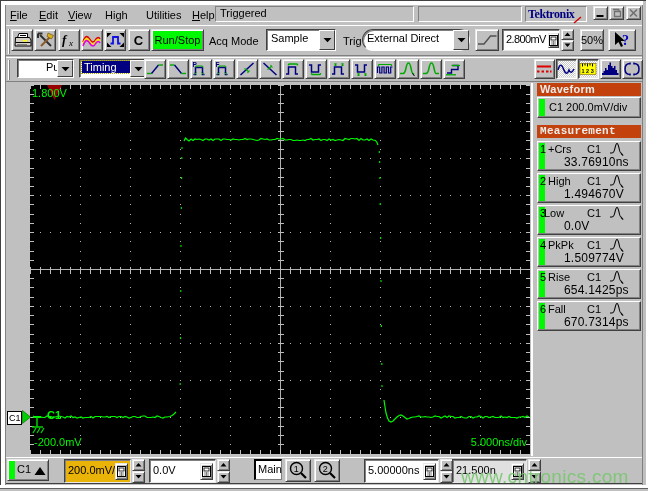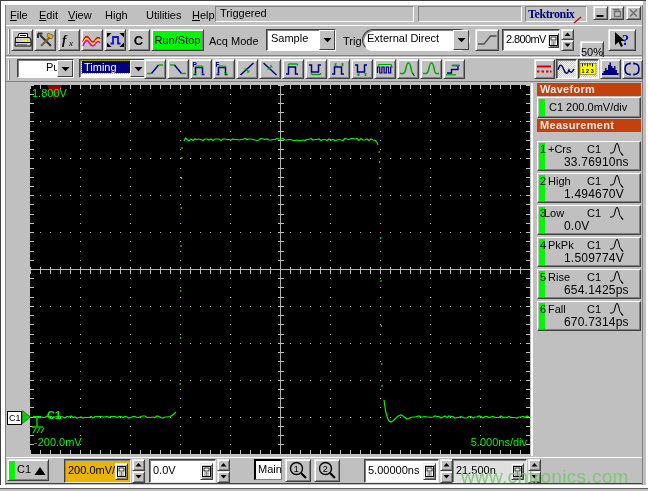--- a/index.html
+++ b/index.html
@@ -158,21 +158,21 @@
 <div class="tbtn" style="left:561px;top:29px;width:13px;height:11px;">
     <svg width="11" height="9" viewBox="0 0 11 9">
       <path d="M2.5 6.0 h6 l-3 -3.5 z" fill="#000"></path>
     </svg>
   </div>
 <div class="tbtn" style="left:561px;top:40px;width:13px;height:11px;">
     <svg width="11" height="9" viewBox="0 0 11 9">
       <path d="M2.5 2.5 h6 l-3 3.5 z" fill="#000"></path>
     </svg>
   </div>
-<div class="tbtn" style="left:580px;top:29px;width:24px;height:22px;margin-top:12px;">
+<div class="tbtn" style="left:580px;top:29px;width:24px;height:22px;">
     <span style="font-size:11px;">50%</span>
   </div>
 <div class="tbtn" style="left:608px;top:29px;width:28px;height:22px;">
     <svg width="20" height="18" viewBox="0 0 20 18" xmlns="http://www.w3.org/2000/svg">
       <path d="M3 1 L3 14 L6.5 11 L9 16 L11 15 L8.7 10 L13 10 Z" fill="#000"></path>
       <text x="10" y="14" font-size="14" font-weight="bold" fill="#0000c0" font-family="Liberation Serif">?</text>
     </svg>
   </div>
 
 <div class="abs" style="left:6px;top:57px;width:636px;height:25px;border-top:1px solid #fff;border-bottom:1px solid #808080;background:#c0c0c0;">
@@ -340,21 +340,21 @@
 <svg class="abs" width="9" height="14" style="left:22px;top:410px;" viewBox="0 0 9 14">
     <path d="M0.5 0.5 L8.5 7 L0.5 13.5 Z" fill="#00d000" stroke="#006000" stroke-width="0.6"></path>
   </svg>
 
 <div class="abs" style="left:531px;top:83px;width:2px;height:373px;background:#fff;"></div>
 <div class="hdr" style="top:83px;">Waveform</div>
 <div class="mbox" style="top:97px;height:21px;">
     <div class="gbar" style="height:17px;"></div>
  <span style="position:absolute;left:11px;top:3px;font-size:11px;">C1 200.0mV/div</span>
   </div>
-<div class="hdr" style="top:119px;">Measurement</div>
+<div class="hdr" style="top:125px;font-family:Liberation Mono, monospace;">Measurement</div>
 <div class="mbox" style="top:141px;">
     <div class="gbar"></div>
     <div style="position:absolute;left:2px;top:1px;font-size:11px;">1</div>
     <div style="position:absolute;left:10px;top:1px;font-size:11px;">+Crs</div>
     <div style="position:absolute;left:49px;top:1px;font-size:11px;">C1</div>
     <div style="position:absolute;left:71px;top:0px;"><svg width="16" height="15" viewBox="0 0 16 15" xmlns="http://www.w3.org/2000/svg">
         <path d="M1 11 h2 Q5 11 6 6 Q7 1.5 8 1.5 Q9 1.5 10 6 Q11 11 12 11 l1 1.5" fill="none" stroke="#000" stroke-width="1.1"></path>
         <path d="M12.6 12 l1.6 1.6" stroke="#000" stroke-width="1.1"></path>
       </svg></div>
     <div style="position:absolute;left:26px;top:13px;font-size:12px;letter-spacing:0.2px;">33.76910ns</div>

